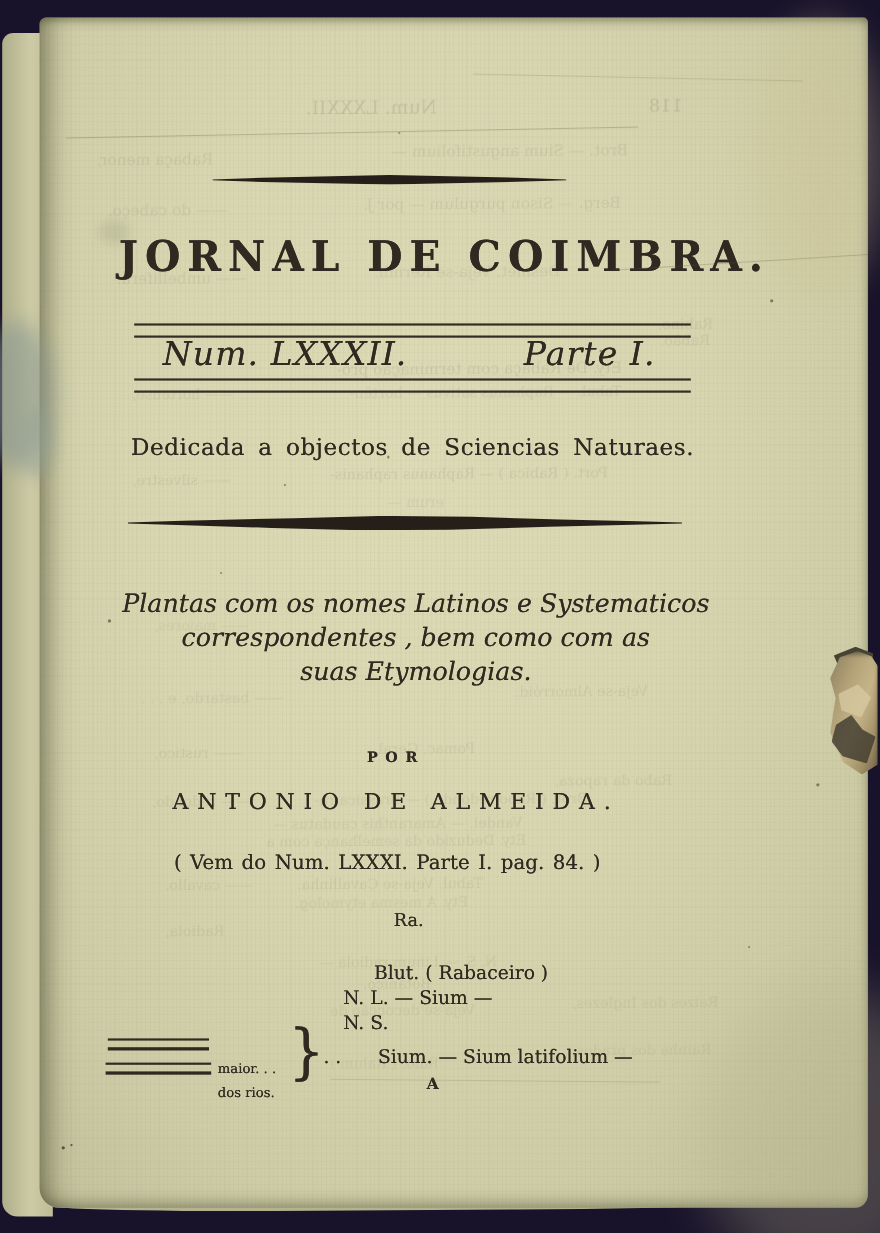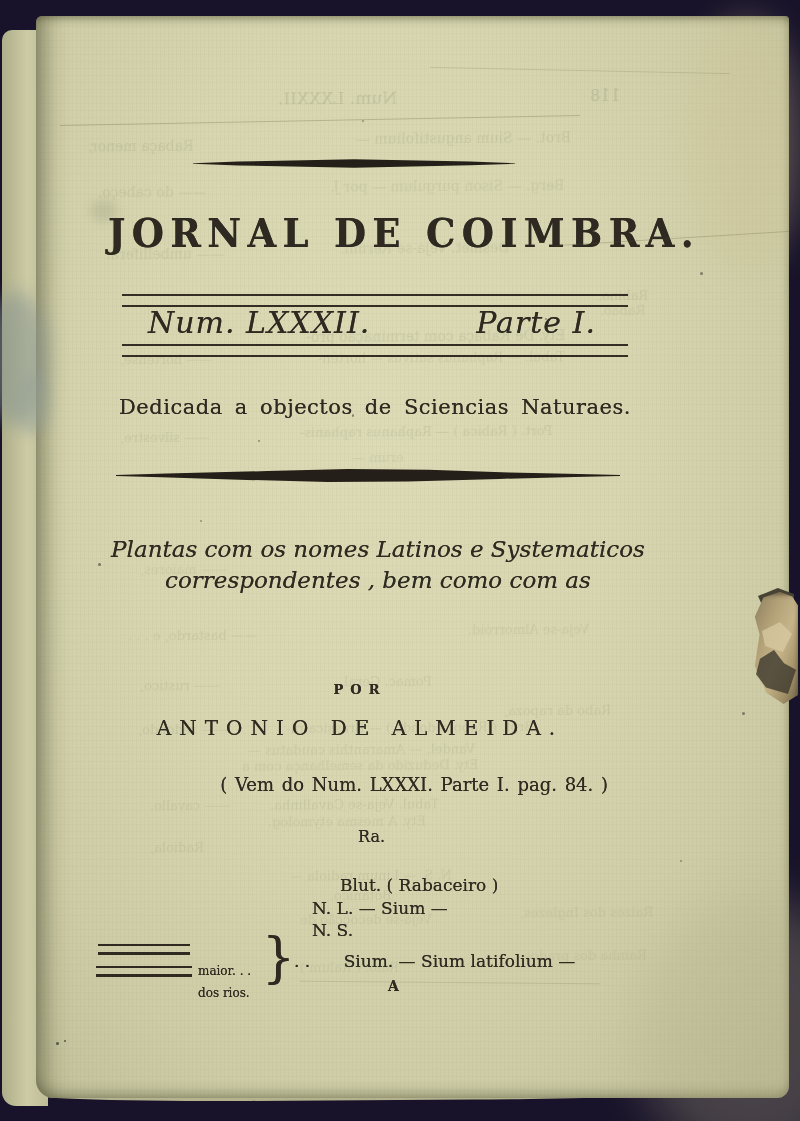--- a/index.html
+++ b/index.html
@@ -83,21 +83,21 @@
   .art-dash{display:inline-block;font-style:normal;transform:scaleX(2.4) translateY(-2px);margin:0 14px;}
   .por{
     position:absolute;left:104px;top:682px;width:512px;text-align:center;
     font-size:13px;font-weight:bold;letter-spacing:7px;
   }
   .author{
     position:absolute;left:104px;top:716px;width:512px;text-align:center;
     font-size:20px;letter-spacing:8px;white-space:nowrap;
   }
   .continuation{
-    position:absolute;left:96px;top:774px;width:512px;text-align:right;
+    position:absolute;left:96px;top:774px;width:512px;text-align:center;
     font-size:18px;word-spacing:2px;
   }
   .catchword{position:absolute;left:358px;top:827px;width:70px;font-size:16px;}
   .headword{position:absolute;left:122px;top:855px;white-space:nowrap;}
   .headword .init{font-size:43px;font-weight:bold;}
   .headword .rest{font-size:15px;letter-spacing:1.5px;}
   .entry-col{position:absolute;left:312px;top:874px;font-size:17px;line-height:22.5px;white-space:nowrap;}
   .it{margin-left:28px;}
   .leader{position:absolute;height:6px;width:92px;
     border-top:2px solid #2f2a21;border-bottom:3px solid #2f2a21;}
@@ -194,20 +194,21 @@
   </div>
   <div class="dbl-rule rule-b"></div>
 
   <div class="dedication ink">Dedicada a objectos de Sciencias Naturaes.</div>
 
   <div class="swelled rule-swell-2 ink"></div>
 
   <div class="article ink">
     <div>Plantas com os nomes Latinos e Systematicos</div>
     <div>correspondentes , bem como com as</div>
+    <div>suas Etymologias.</div>
   </div>
 
   <div class="por ink">POR</div>
   <div class="author ink">ANTONIO DE ALMEIDA.</div>
   <div class="continuation ink">( Vem do Num. LXXXI. Parte I. pag. 84. )</div>
   <div class="catchword ink">Ra.</div>
 
 
   <div class="entry-col ink">
     <div><span class="it">Blut.</span><span> ( Rabaceiro )</span></div>

